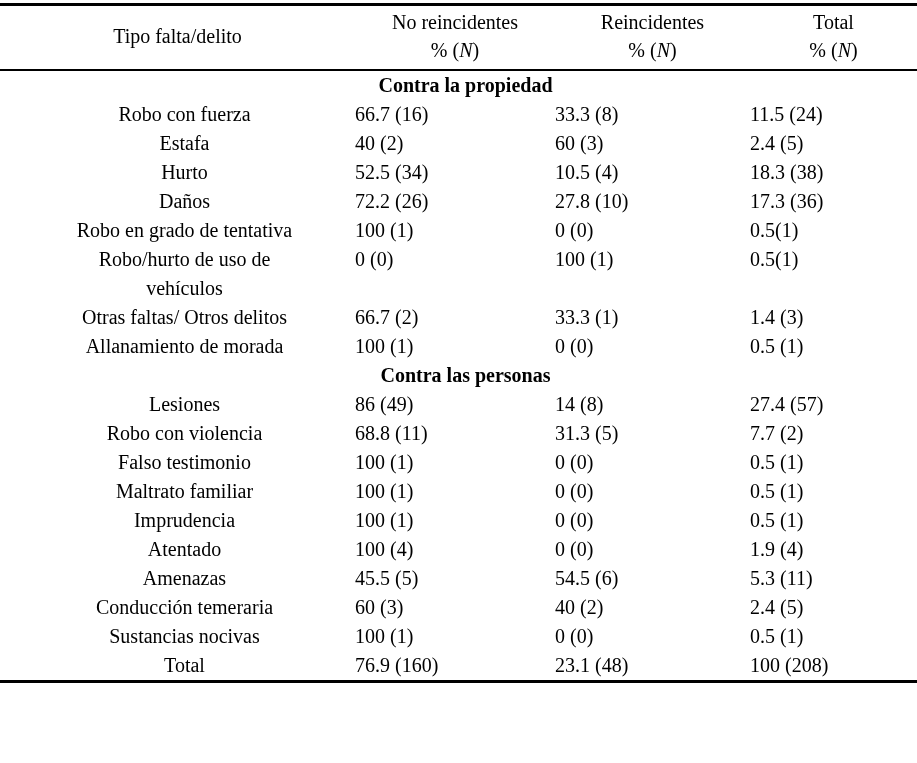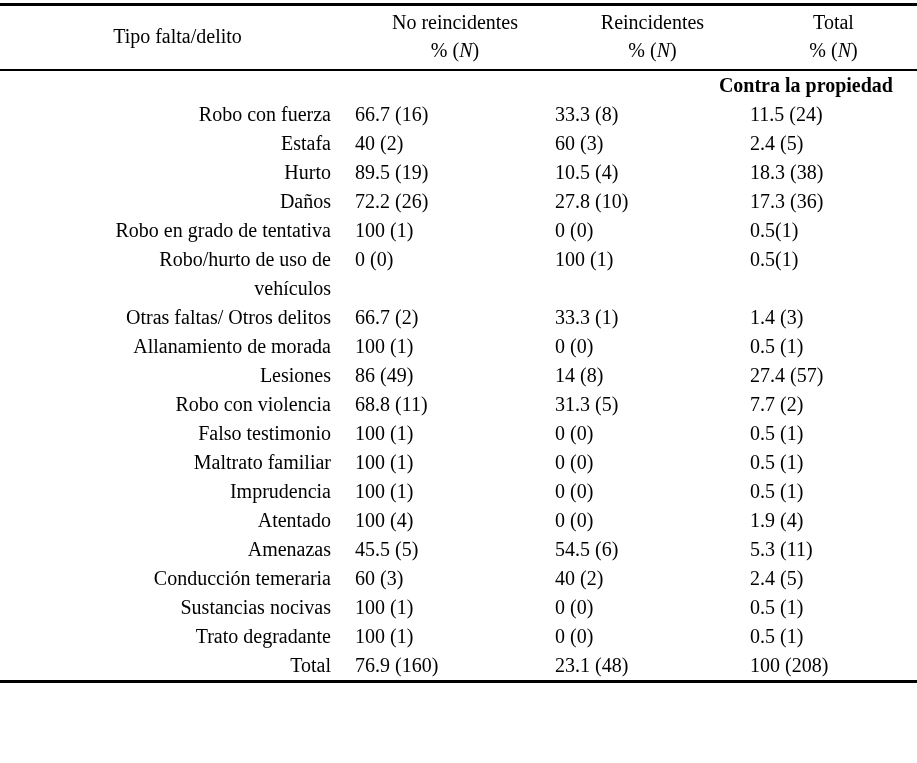--- a/index.html
+++ b/index.html
@@ -31,21 +31,21 @@
     padding: 2px 0 5px 0;
     line-height: 29px;
   }
   thead .pct-line { line-height: 27px; }
   tbody td {
     line-height: 29px;
     vertical-align: top;
     padding: 0;
   }
   td.row-label, td.section-label {
-    text-align: right;
+    text-align: center;
     padding-left: 38px;
     padding-right: 24px;
   }
   td.section-label { font-weight: bold; }
   td.cell-value { text-align: left; }
   i.n-italic { font-style: italic; }
 </style>
 </head>
 <body>
 
@@ -86,21 +86,21 @@
         <td class="cell-value">11.5 (24)</td>
       </tr>
       <tr>
         <td class="row-label">Estafa</td>
         <td class="cell-value">40 (2)</td>
         <td class="cell-value">60 (3)</td>
         <td class="cell-value">2.4 (5)</td>
       </tr>
       <tr>
         <td class="row-label">Hurto</td>
-        <td class="cell-value">89.5 (19)</td>
+        <td class="cell-value">52.5 (34)</td>
         <td class="cell-value">10.5 (4)</td>
         <td class="cell-value">18.3 (38)</td>
       </tr>
       <tr>
         <td class="row-label">Daños</td>
         <td class="cell-value">72.2 (26)</td>
         <td class="cell-value">27.8 (10)</td>
         <td class="cell-value">17.3 (36)</td>
       </tr>
       <tr>
@@ -119,20 +119,23 @@
         <td class="row-label">Otras faltas/ Otros delitos</td>
         <td class="cell-value">66.7 (2)</td>
         <td class="cell-value">33.3 (1)</td>
         <td class="cell-value">1.4 (3)</td>
       </tr>
       <tr>
         <td class="row-label">Allanamiento de morada</td>
         <td class="cell-value">100 (1)</td>
         <td class="cell-value">0 (0)</td>
         <td class="cell-value">0.5 (1)</td>
+      </tr>
+      <tr>
+        <td colspan="4" class="section-label">Contra las personas</td>
       </tr>
       <tr>
         <td class="row-label">Lesiones</td>
         <td class="cell-value">86 (49)</td>
         <td class="cell-value">14 (8)</td>
         <td class="cell-value">27.4 (57)</td>
       </tr>
       <tr>
         <td class="row-label">Robo con violencia</td>
         <td class="cell-value">68.8 (11)</td>
@@ -175,25 +178,19 @@
         <td class="cell-value">40 (2)</td>
         <td class="cell-value">2.4 (5)</td>
       </tr>
       <tr>
         <td class="row-label">Sustancias nocivas</td>
         <td class="cell-value">100 (1)</td>
         <td class="cell-value">0 (0)</td>
         <td class="cell-value">0.5 (1)</td>
       </tr>
       <tr>
-        <td class="row-label">Trato degradante</td>
-        <td class="cell-value">100 (1)</td>
-        <td class="cell-value">0 (0)</td>
-        <td class="cell-value">0.5 (1)</td>
-      </tr>
-      <tr>
         <td class="row-label">Total</td>
         <td class="cell-value">76.9 (160)</td>
         <td class="cell-value">23.1 (48)</td>
         <td class="cell-value">100 (208)</td>
       </tr>
     </tbody>
 </table>
 
 </body></html>

